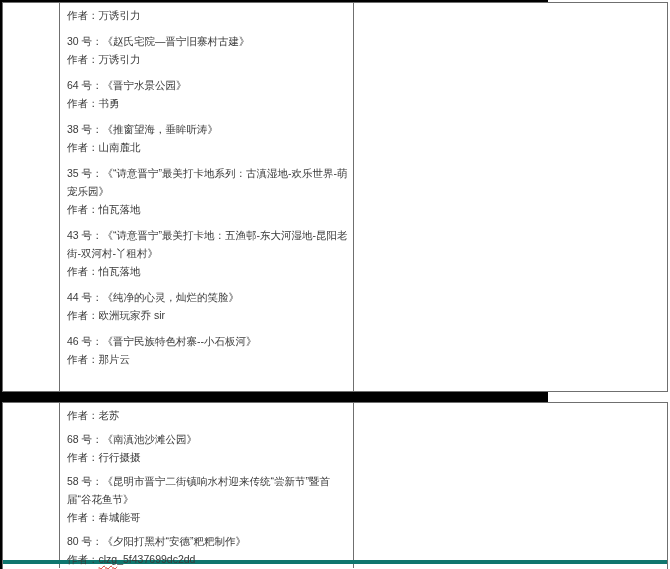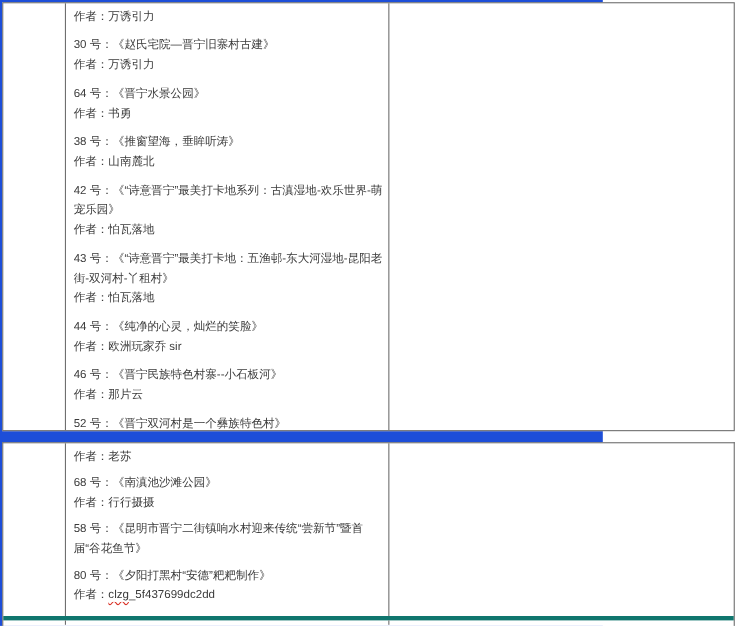--- a/index.html
+++ b/index.html
@@ -6,21 +6,21 @@
   html, body { margin: 0; padding: 0; }
   body {
     width: 670px; height: 569px;
     background: #ffffff;
     overflow: hidden;
     font-family: "Liberation Sans", "DejaVu Sans", sans-serif;
   }
   .page {
     position: relative;
     width: 548px; height: 569px;
-    background: #1d4ed8;
+    background: #000000;
     color: #3a3a3a;
     font-size: 10.5px;
   }
   .tbl {
     position: absolute;
     left: 2px;
     width: 666px;
     border: 1px solid #6f6f6f;
     background: #ffffff;
   }
@@ -58,48 +58,48 @@
           <p class="gap"></p>
           <p class="line">30 号：《赵氏宅院—晋宁旧寨村古建》</p>
           <p class="line">作者：万诱引力</p>
           <p class="gap"></p>
           <p class="line">64 号：《晋宁水景公园》</p>
           <p class="line">作者：书勇</p>
           <p class="gap"></p>
           <p class="line">38 号：《推窗望海，垂眸听涛》</p>
           <p class="line">作者：山南麓北</p>
           <p class="gap"></p>
-          <p class="line">42 号：《“诗意晋宁”最美打卡地系列：古滇湿地-欢乐世界-萌宠乐园》</p>
+          <p class="line">35 号：《“诗意晋宁”最美打卡地系列：古滇湿地-欢乐世界-萌宠乐园》</p>
           <p class="line">作者：怕瓦落地</p>
           <p class="gap"></p>
           <p class="line">43 号：《“诗意晋宁”最美打卡地：五渔邨-东大河湿地-昆阳老街-双河村-丫租村》</p>
           <p class="line">作者：怕瓦落地</p>
           <p class="gap"></p>
           <p class="line">44 号：《纯净的心灵，灿烂的笑脸》</p>
           <p class="line">作者：欧洲玩家乔 sir</p>
           <p class="gap"></p>
           <p class="line">46 号：《晋宁民族特色村寨--小石板河》</p>
           <p class="line">作者：那片云</p>
           <p class="gap"></p>
-          <p class="line">52 号：《晋宁双河村是一个彝族特色村》</p>
         </div>
       <div class="cell cell-right"></div>
     </div>
   </section>
 
   <section class="tbl tbl-lower">
     <div class="row row-main">
       <div class="cell cell-left"></div>
       <div class="cell cell-mid">
           <p class="line">作者：老苏</p>
           <p class="gap"></p>
           <p class="line">68 号：《南滇池沙滩公园》</p>
           <p class="line">作者：行行摄摄</p>
           <p class="gap"></p>
           <p class="line">58 号：《昆明市晋宁二街镇响水村迎来传统“尝新节”暨首届“谷花鱼节》</p>
+          <p class="line">作者：春城能哥</p>
           <p class="gap"></p>
           <p class="line">80 号：《夕阳打黑村“安德”粑粑制作》</p>
           <p class="line">作者：<span class="misspelled">clzg</span>_5f437699dc2dd</p>
         </div>
       <div class="cell cell-right"></div>
     </div>
     <div class="row row-stub">
       <div class="cell cell-left"></div>
       <div class="cell cell-mid"></div>
       <div class="cell cell-right"></div>

